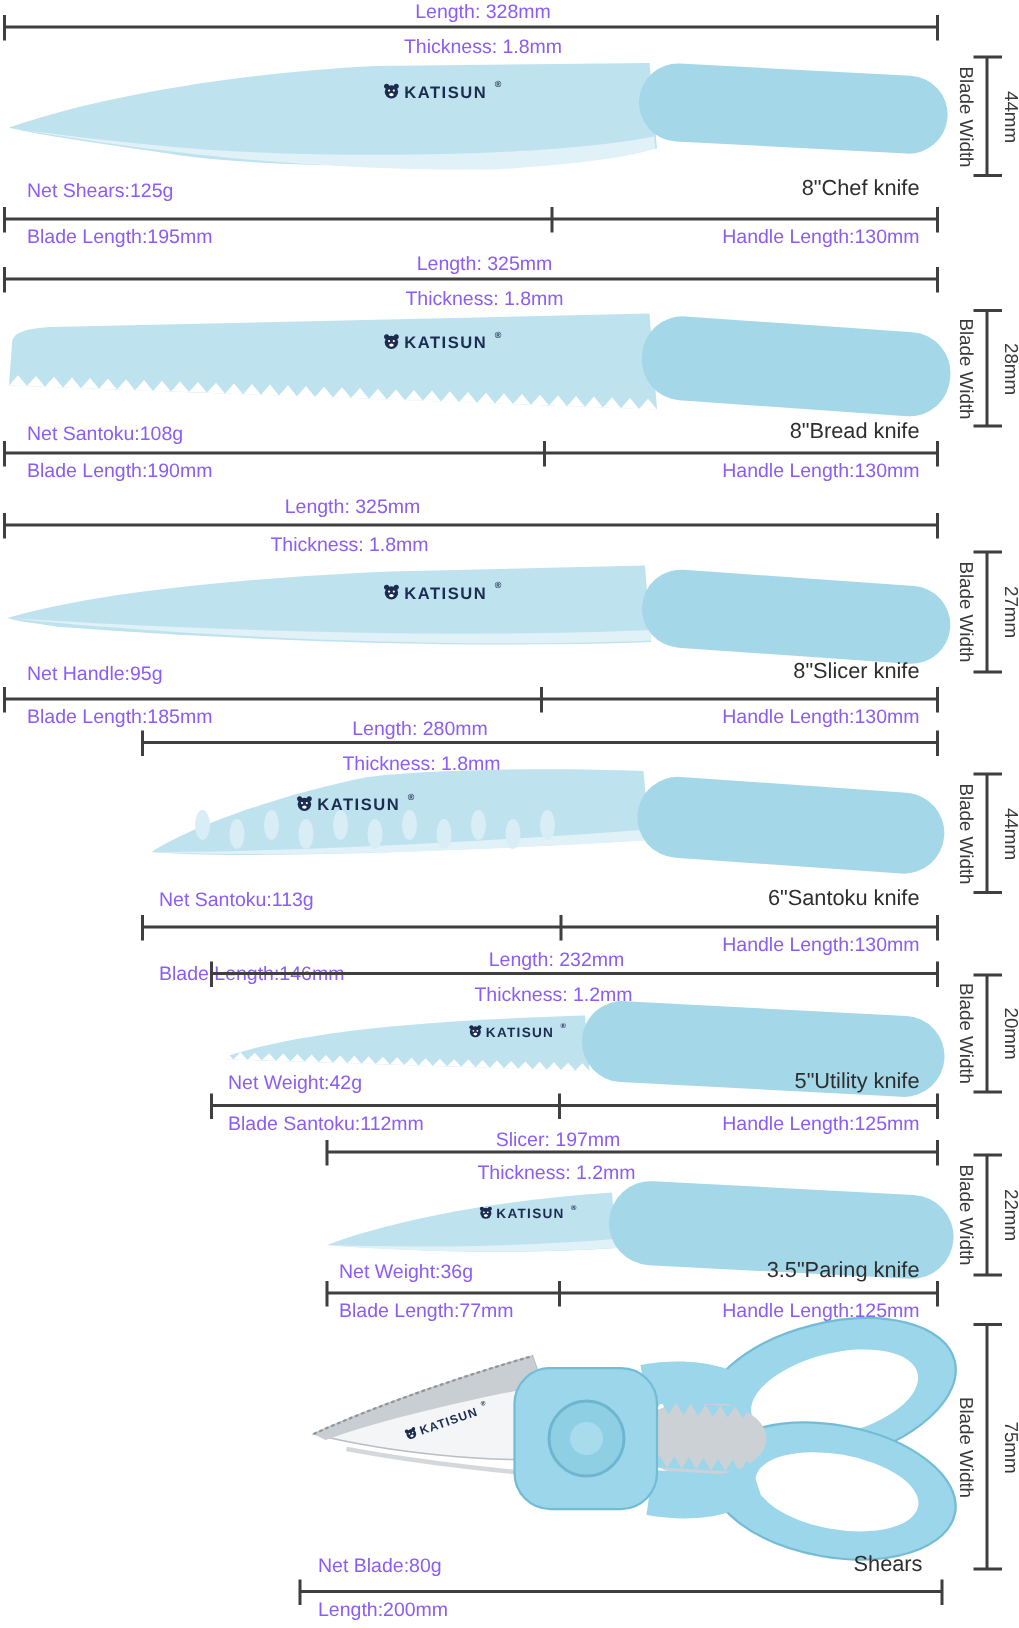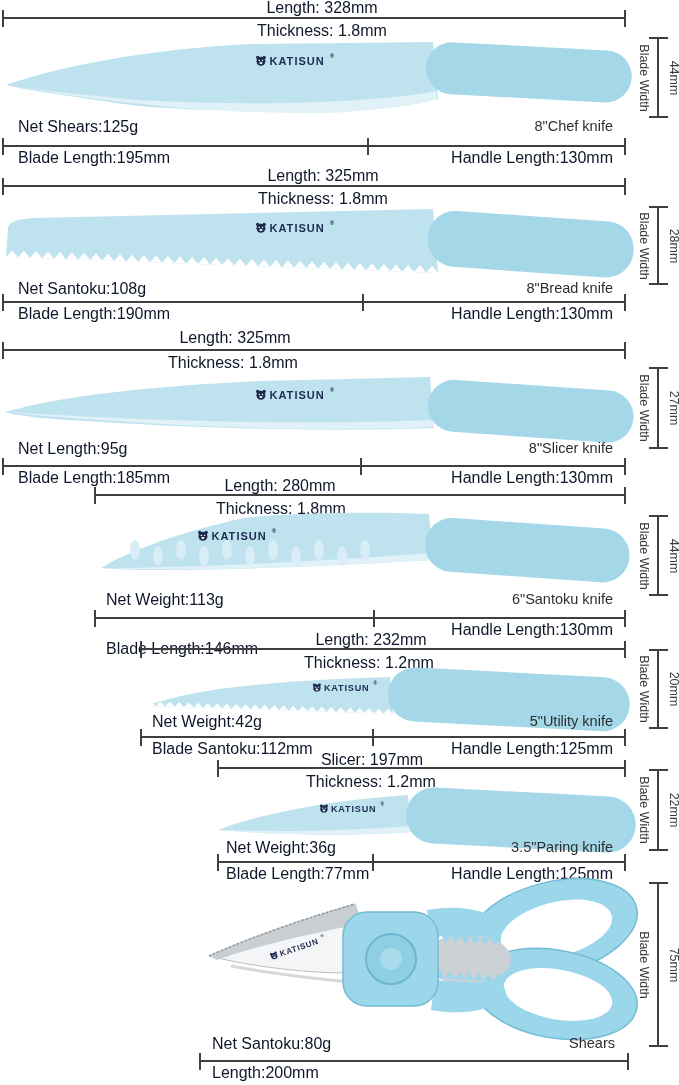--- a/index.html
+++ b/index.html
@@ -1,18 +1,18 @@
 <!DOCTYPE html>
 <html><head>
 <meta charset="utf-8">
 <style>
   html,body{margin:0;padding:0;background:#fff}
   .canvas{position:relative;width:679px;height:1085px;background:#fff;overflow:hidden;
           font-family:"Liberation Sans",sans-serif;color:#3a3a3a}
-  .lbl{position:absolute;font-size:16px;line-height:14px;white-space:nowrap;color:#0f172a}
+  .lbl{position:absolute;font-size:13px;line-height:14px;white-space:nowrap;color:#8b5cf6}
   .lbl.c{transform:translateX(-50%)}
   .lbl.r{text-align:right}
   .name{font-size:14.5px;color:#2e2e2e}
   .dim-h{position:absolute;height:2px;background:#3f3f3f}
   .dim-h::before,.dim-h::after{content:"";position:absolute;width:2px;height:17px;top:-7.5px;background:#3f3f3f}
   .dim-h::before{left:-1px}.dim-h::after{right:-1px}
   .tk{position:absolute;display:block;width:2px;height:17px;top:-7.5px;background:#3f3f3f}
   .dim-v{position:absolute;width:2px;background:#3f3f3f}
   .dim-v::before,.dim-v::after{content:"";position:absolute;height:2px;width:19px;left:-8.5px;background:#3f3f3f}
   .dim-v::before{top:-1px}.dim-v::after{bottom:-1px}
@@ -109,21 +109,21 @@
       <text x="17" y="0">KATISUN</text>
       <text class="reg" x="88" y="-8">®</text>
     </g>
     <rect class="handle" x="428" y="12" width="206" height="52" rx="26" transform="rotate(4 428 38)"></rect>
   </svg>
 
   <div class="dim-v" style="left:657px;top:368px;height:80px"></div>
   <div class="vtext" style="left:637px;top:408px">Blade Width</div>
   <div class="vtext" style="left:667px;top:408px">27mm</div>
 
-  <div class="lbl" style="left:18px;top:442px">Net Length:95g</div>
+  <div class="lbl" style="left:18px;top:442px">Net Handle:95g</div>
   <div class="lbl r name" style="right:66px;top:441px">8"Slicer knife</div>
   <div class="dim-h" style="left:3px;top:465px;width:622px">
     <i class="tk" style="left:357px"></i>
   </div>
   <div class="lbl" style="left:18px;top:471px">Blade Length:185mm</div>
   <div class="lbl r" style="right:66px;top:471px">Handle Length:130mm</div>
 
   <div class="lbl c" style="left:280px;top:479px">Length: 280mm</div>
   <div class="dim-h" style="left:95px;top:494px;width:530px"></div>
   <div class="lbl c" style="left:281px;top:502px">Thickness: 1.8mm</div>
@@ -149,21 +149,21 @@
       <text x="17" y="0">KATISUN</text>
       <text class="reg" x="88" y="-8">®</text>
     </g>
     <rect class="handle" x="330" y="6" width="205" height="54" rx="27" transform="rotate(4 330 33)"></rect>
   </svg>
 
   <div class="dim-v" style="left:657px;top:516px;height:79px"></div>
   <div class="vtext" style="left:637px;top:556px">Blade Width</div>
   <div class="vtext" style="left:667px;top:556px">44mm</div>
 
-  <div class="lbl" style="left:106px;top:593px">Net Weight:113g</div>
+  <div class="lbl" style="left:106px;top:593px">Net Santoku:113g</div>
   <div class="lbl r name" style="right:66px;top:592px">6"Santoku knife</div>
   <div class="dim-h" style="left:95px;top:617px;width:530px">
     <i class="tk" style="left:278px"></i>
   </div>
   <div class="lbl" style="left:106px;top:642px">Blade Length:146mm</div>
   <div class="lbl r" style="right:66px;top:623px">Handle Length:130mm</div>
 
   <div class="lbl c" style="left:371px;top:633px">Length: 232mm</div>
   <div class="dim-h" style="left:141px;top:648px;width:484px"></div>
   <div class="lbl c" style="left:369px;top:656px">Thickness: 1.2mm</div>
@@ -247,18 +247,18 @@
 
     <rect x="148" y="36" width="95" height="94" rx="24" fill="#9bd6ea" stroke="#74bcd6" stroke-width="1.5"></rect>
     <circle cx="196" cy="83" r="25" fill="#8ecfe4" stroke="#6eb6cf" stroke-width="2"></circle>
     <circle cx="196" cy="83" r="11" fill="#a8dcec"></circle>
   </svg>
 
   <div class="dim-v" style="left:657px;top:883px;height:163px"></div>
   <div class="vtext" style="left:637px;top:965px">Blade Width</div>
   <div class="vtext" style="left:667px;top:965px">75mm</div>
 
-  <div class="lbl" style="left:212px;top:1037px">Net Santoku:80g</div>
+  <div class="lbl" style="left:212px;top:1037px">Net Blade:80g</div>
   <div class="lbl r name" style="right:64px;top:1036px">Shears</div>
   <div class="dim-h" style="left:200px;top:1060px;width:428px"></div>
   <div class="lbl" style="left:212px;top:1066px">Length:200mm</div>
 
 </div>
 
 </body></html>

